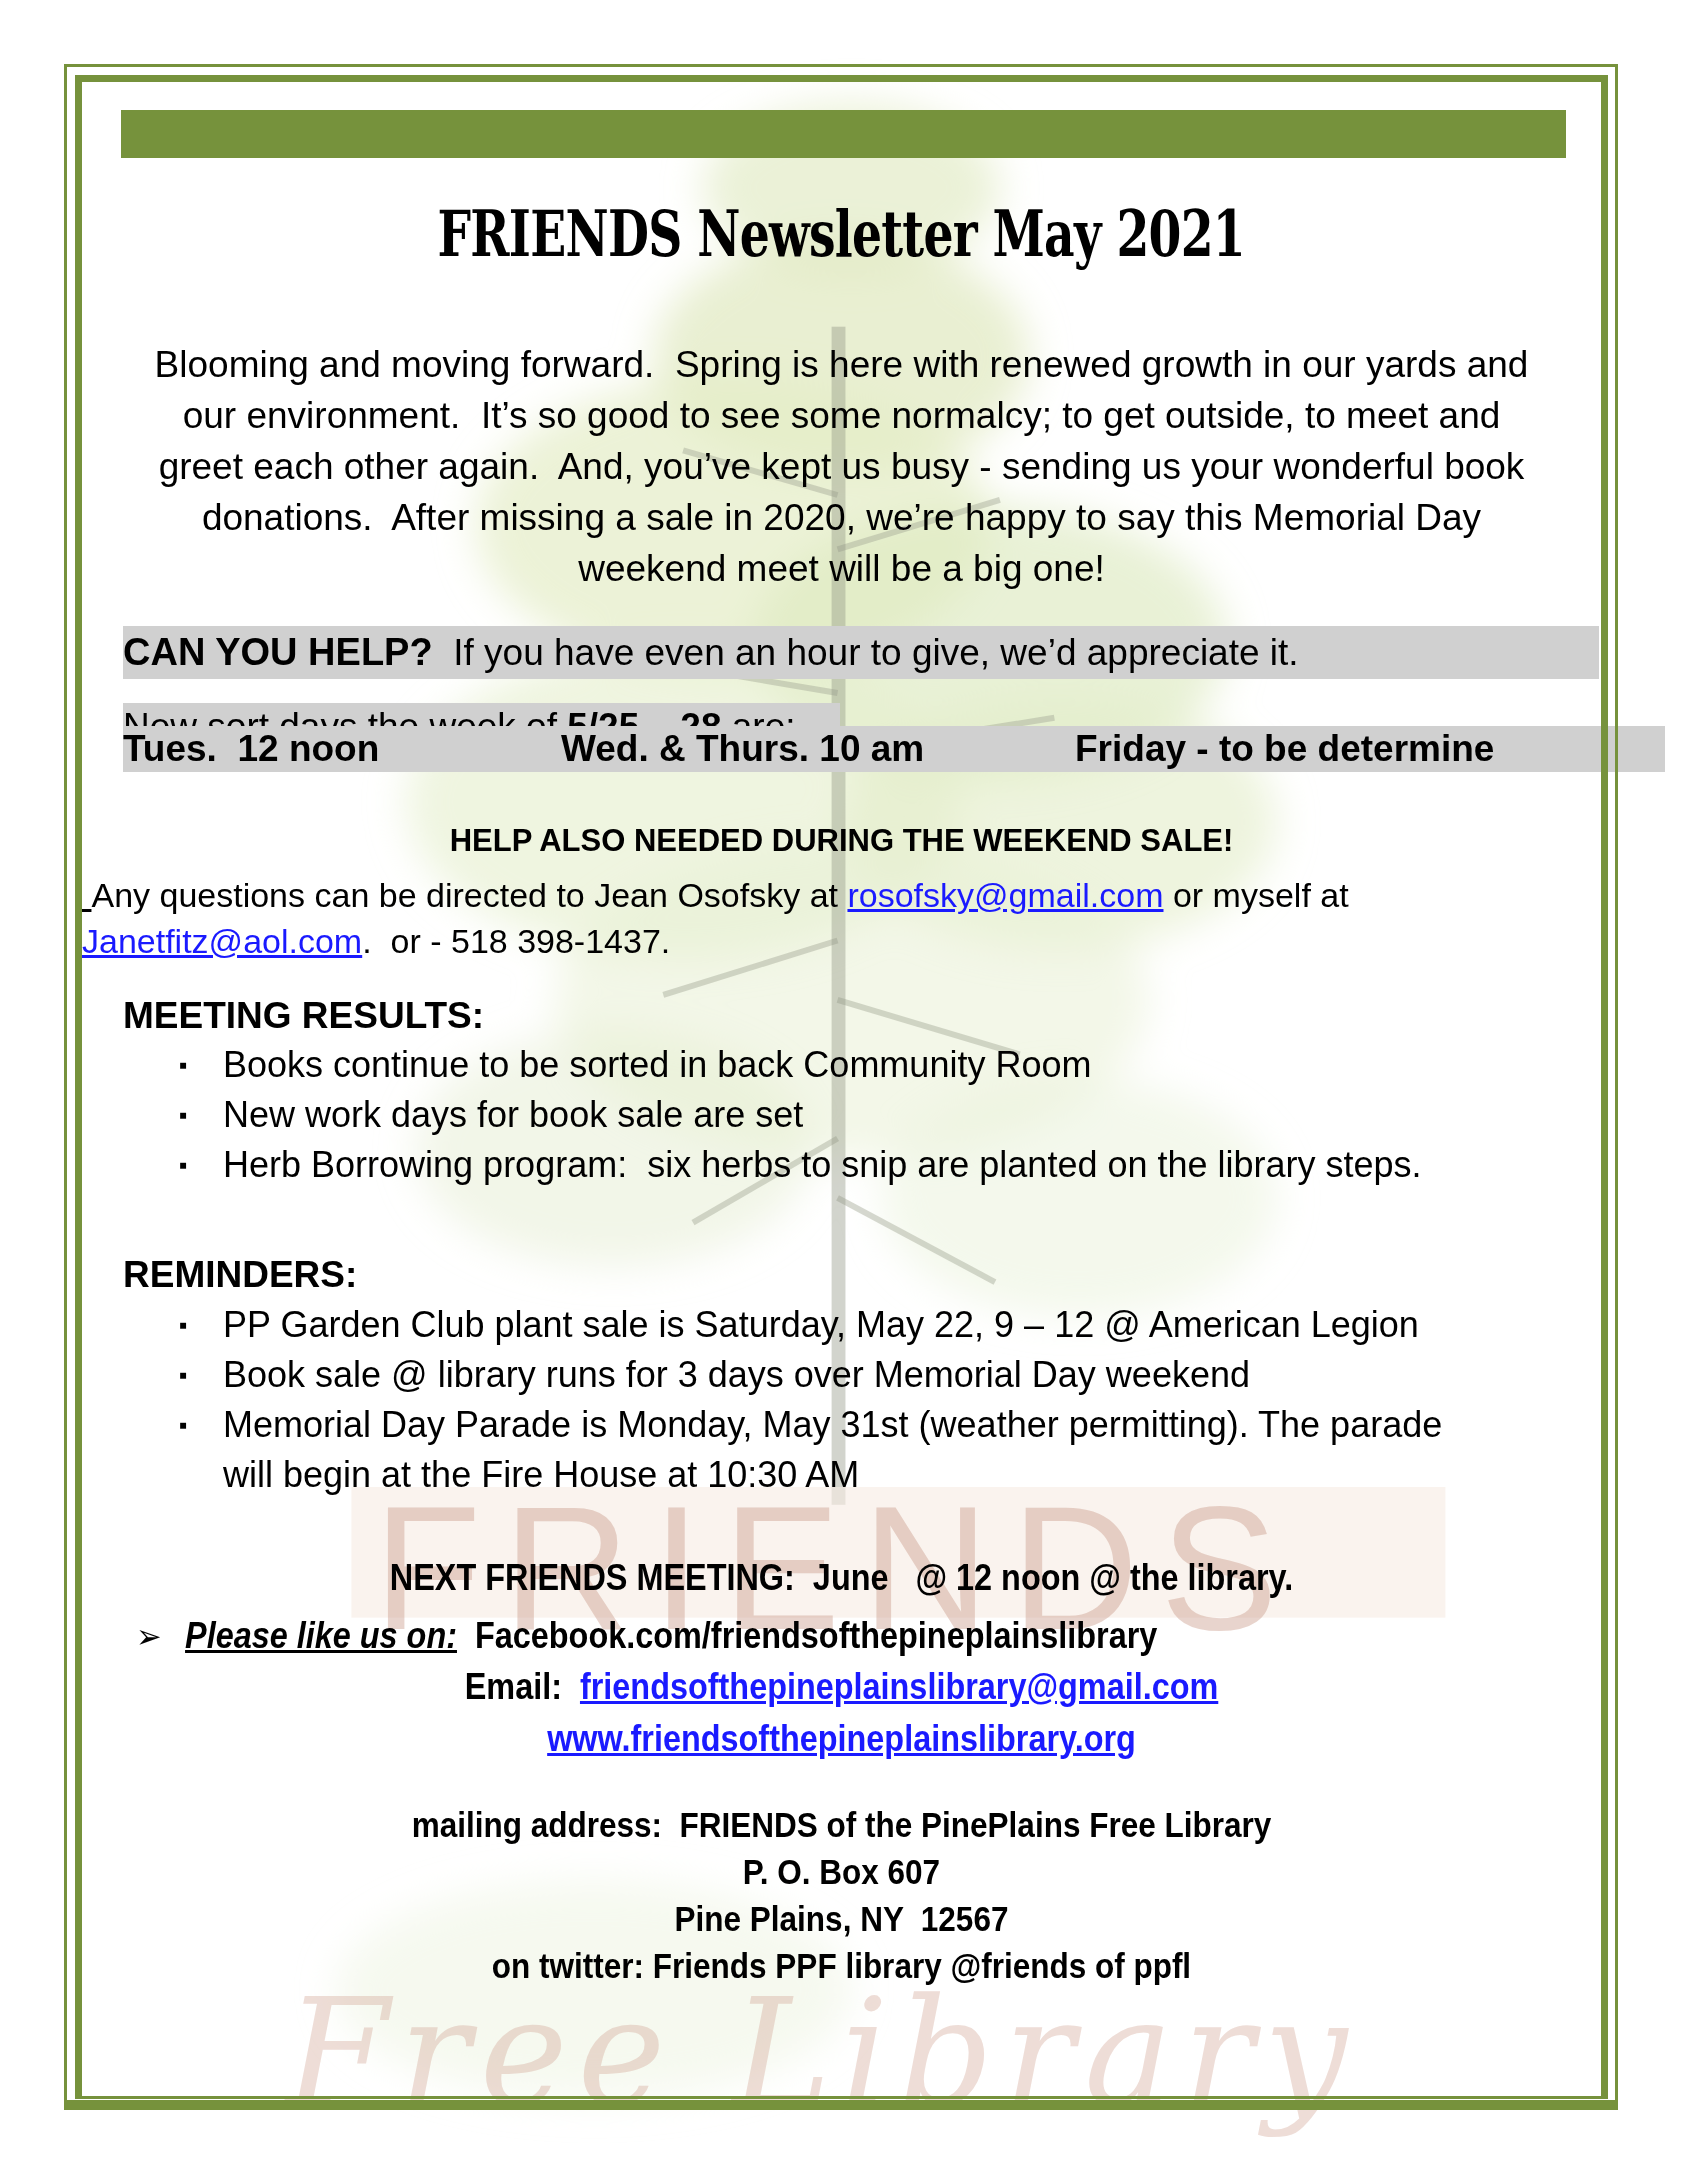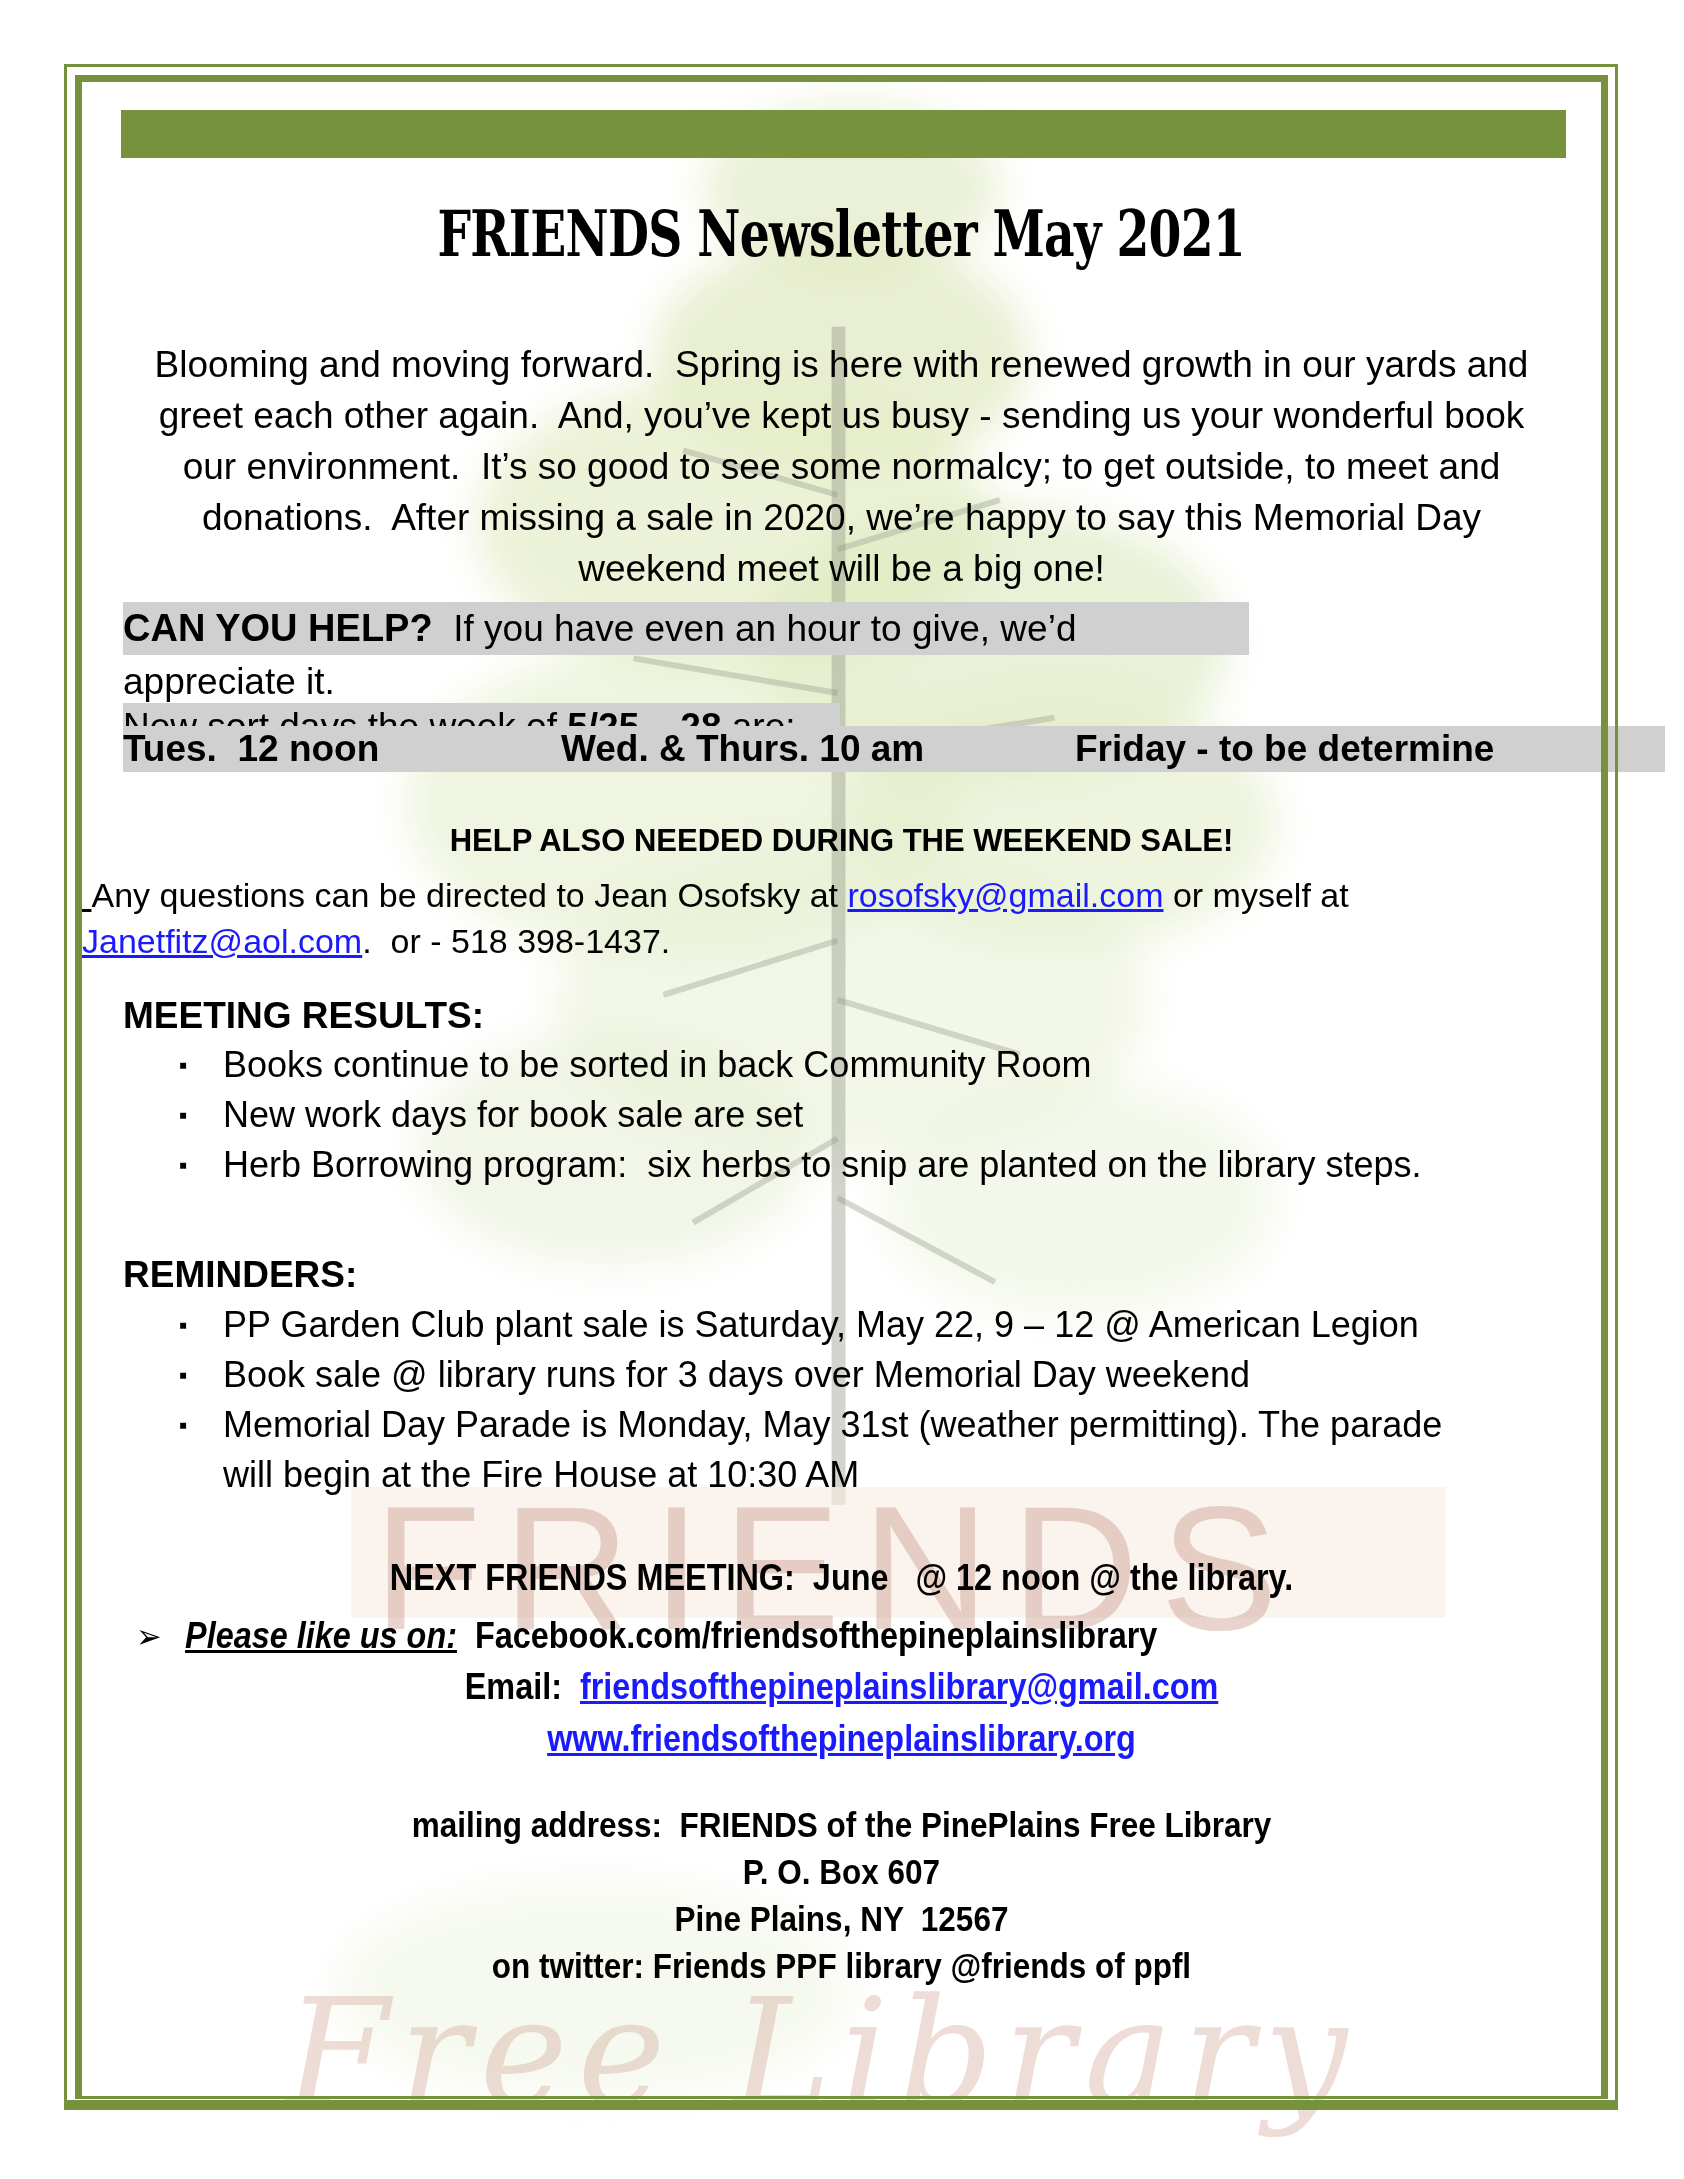--- a/index.html
+++ b/index.html
@@ -24,21 +24,21 @@
   .content [data-bind] { white-space:pre-wrap; }
   .green-bar { position:absolute; left:39px; top:28px; width:1445px; height:48px; background:#76923C; }
   .title-wrap { position:absolute; top:115px; left:0; width:100%; text-align:center; }
   .title {
     display:inline-block; font-family:"DejaVu Serif", serif; font-weight:bold;
     font-size:63px; letter-spacing:-1px; transform:scaleX(0.75); transform-origin:50% 50%;
   }
   .intro { position:absolute; top:257px; left:0; width:100%; text-align:center;
     font-size:37px; line-height:51px; }
   .hl { background:#D0D0D0; }
-  .help-line1 { position:absolute; left:41px; top:520px; width:1126px; height:53px;
+  .help-line1 { position:absolute; left:41px; top:544px; width:1476px; height:53px;
     font-size:37px; line-height:53px; }
   .help-line1 b { font-size:38px; }
   .help-line2 { position:absolute; left:41px; top:621px; height:48px;
     font-size:37px; line-height:48px; }
   .help-line2 .hl { display:inline-block; width:717px; height:48px; }
   .help-line3 { position:absolute; left:41px; top:644px; width:1542px; height:46px;
     font-size:37px; line-height:46px; font-weight:bold; }
   .help-line3 .slot { position:absolute; top:0; }
   .slot-a { left:0; } .slot-b { left:438px;text-align:center; } .slot-c { left:952px; }
   .weekend { position:absolute; top:741px; left:0; width:100%; text-align:center;
@@ -114,22 +114,22 @@
   <div class="content">
 
     <div class="green-bar"></div>
 
     <div class="title-wrap">
       <span class="title" data-bind="title">FRIENDS Newsletter May 2021</span>
     </div>
 
     <div class="intro">
       <div data-bind="intro.lines.0">Blooming and moving forward.  Spring is here with renewed growth in our yards and</div>
+      <div data-bind="intro.lines.1">our environment.  It’s so good to see some normalcy; to get outside, to meet and</div>
       <div data-bind="intro.lines.2">greet each other again.  And, you’ve kept us busy - sending us your wonderful book</div>
-      <div data-bind="intro.lines.1">our environment.  It’s so good to see some normalcy; to get outside, to meet and</div>
       <div data-bind="intro.lines.3">donations.  After missing a sale in 2020, we’re happy to say this Memorial Day</div>
       <div data-bind="intro.lines.4">weekend meet will be a big one!</div>
     </div>
 
     <div class="help-line1 hl"><b data-bind="help_section.heading_bold">CAN YOU HELP?</b><span data-bind="help_section.heading_rest">  If you have even an hour to give, we’d appreciate it.</span></div>
 
     <div class="help-line2"><span class="hl"><span data-bind="help_section.sort_days_prefix">New sort days the week of </span><b data-bind="help_section.sort_days_bold">5/25 – 28</b><span data-bind="help_section.sort_days_suffix"> are:</span></span></div>
 
     <div class="help-line3 hl">
       <span class="slot slot-a" data-bind="help_section.schedule.0">Tues.  12 noon</span>

